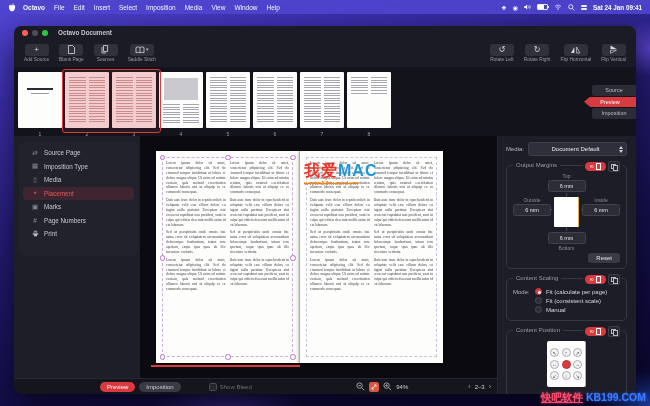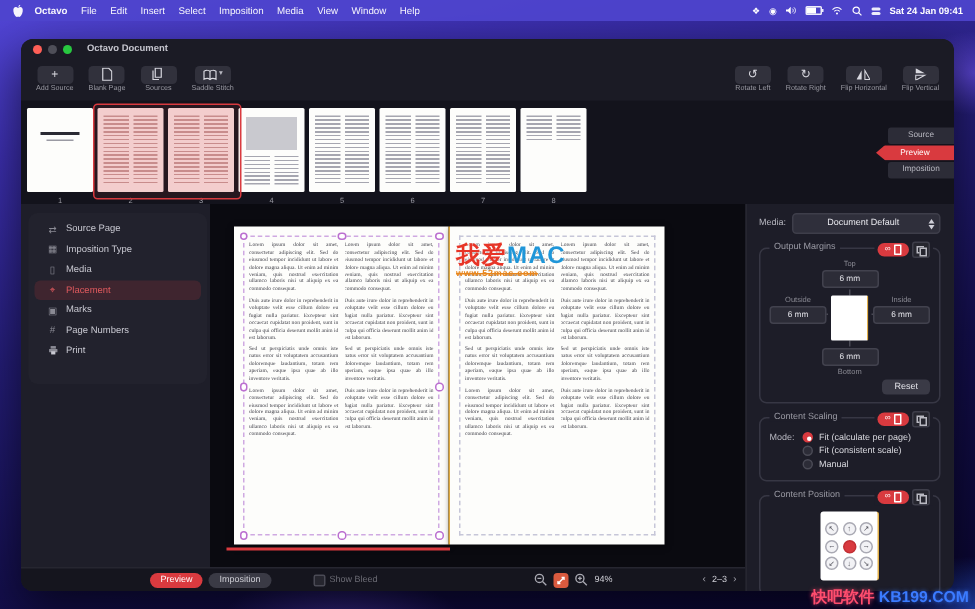--- a/index.html
+++ b/index.html
@@ -145,21 +145,21 @@
   .radio.on::after{content:"";position:absolute;left:2px;top:2px;width:3px;height:3px;border-radius:50%;background:#fff;}
   .radiolbl{font-size:6px;color:#d8d8de;}
   .cpwidget{width:38px;height:46px;background:#fff;border-radius:2px;margin:3px auto 4px auto;
     border-right:1.5px solid #e2b04a;display:flex;align-items:center;justify-content:center;}
   .cpgrid{display:grid;grid-template-columns:repeat(3,9px);grid-template-rows:repeat(3,9px);gap:2.5px;}
   .cpbtn{width:9px;height:9px;border-radius:50%;background:#f2f2f5;border:.8px solid #aaaab4;box-sizing:border-box;
     display:flex;align-items:center;justify-content:center;font-size:5px;color:#55555e;cursor:pointer;}
   .cpbtn.on{background:#d93a3f;border-color:#c22f34;color:transparent;}
   
   .wmfoot{position:absolute;right:4px;bottom:1px;z-index:60;font-size:10.5px;font-weight:800;white-space:nowrap;}
-  .wmfoot .r{color:#ff4d6e;text-shadow:0 0 3px rgba(255,70,110,.8);}
+  .wmfoot .r{color:#ff4d6e;text-shadow:0 0 3px rgba(255,70,110,.8);text-decoration:underline;}
   .wmfoot .b{color:#3b7bff;text-shadow:0 0 3px rgba(59,123,255,.8);}
   svg{display:block;}
 </style>
 </head>
 <body>
 
 <div class="desktop"></div>
 
 <div class="menubar">
   <span class="mi" style="margin-right:7px;">

